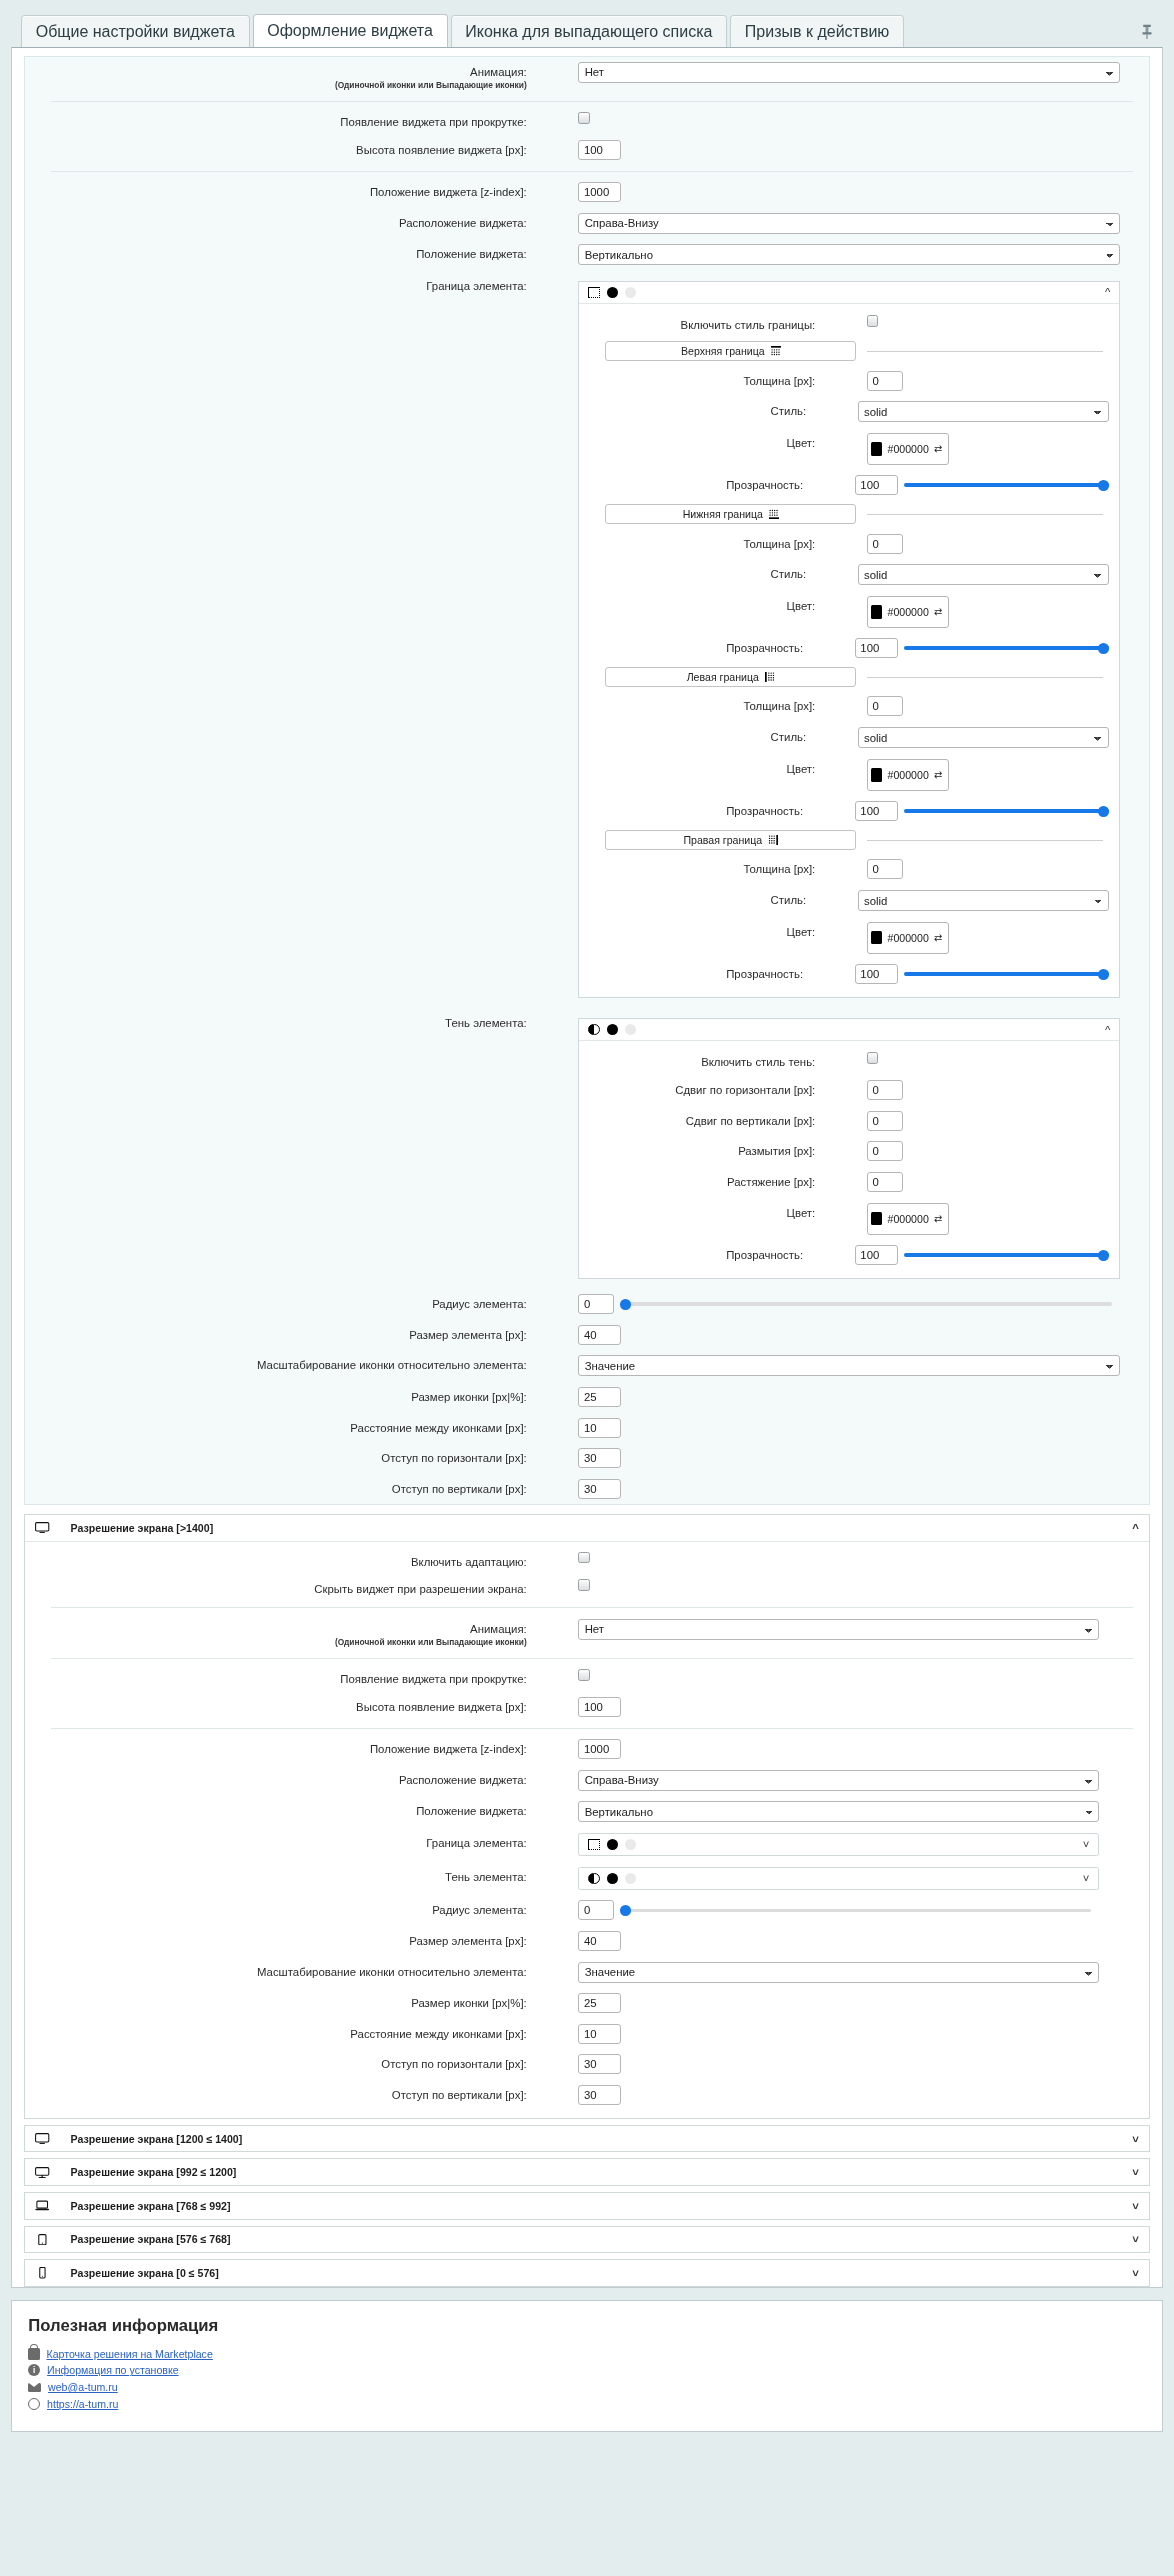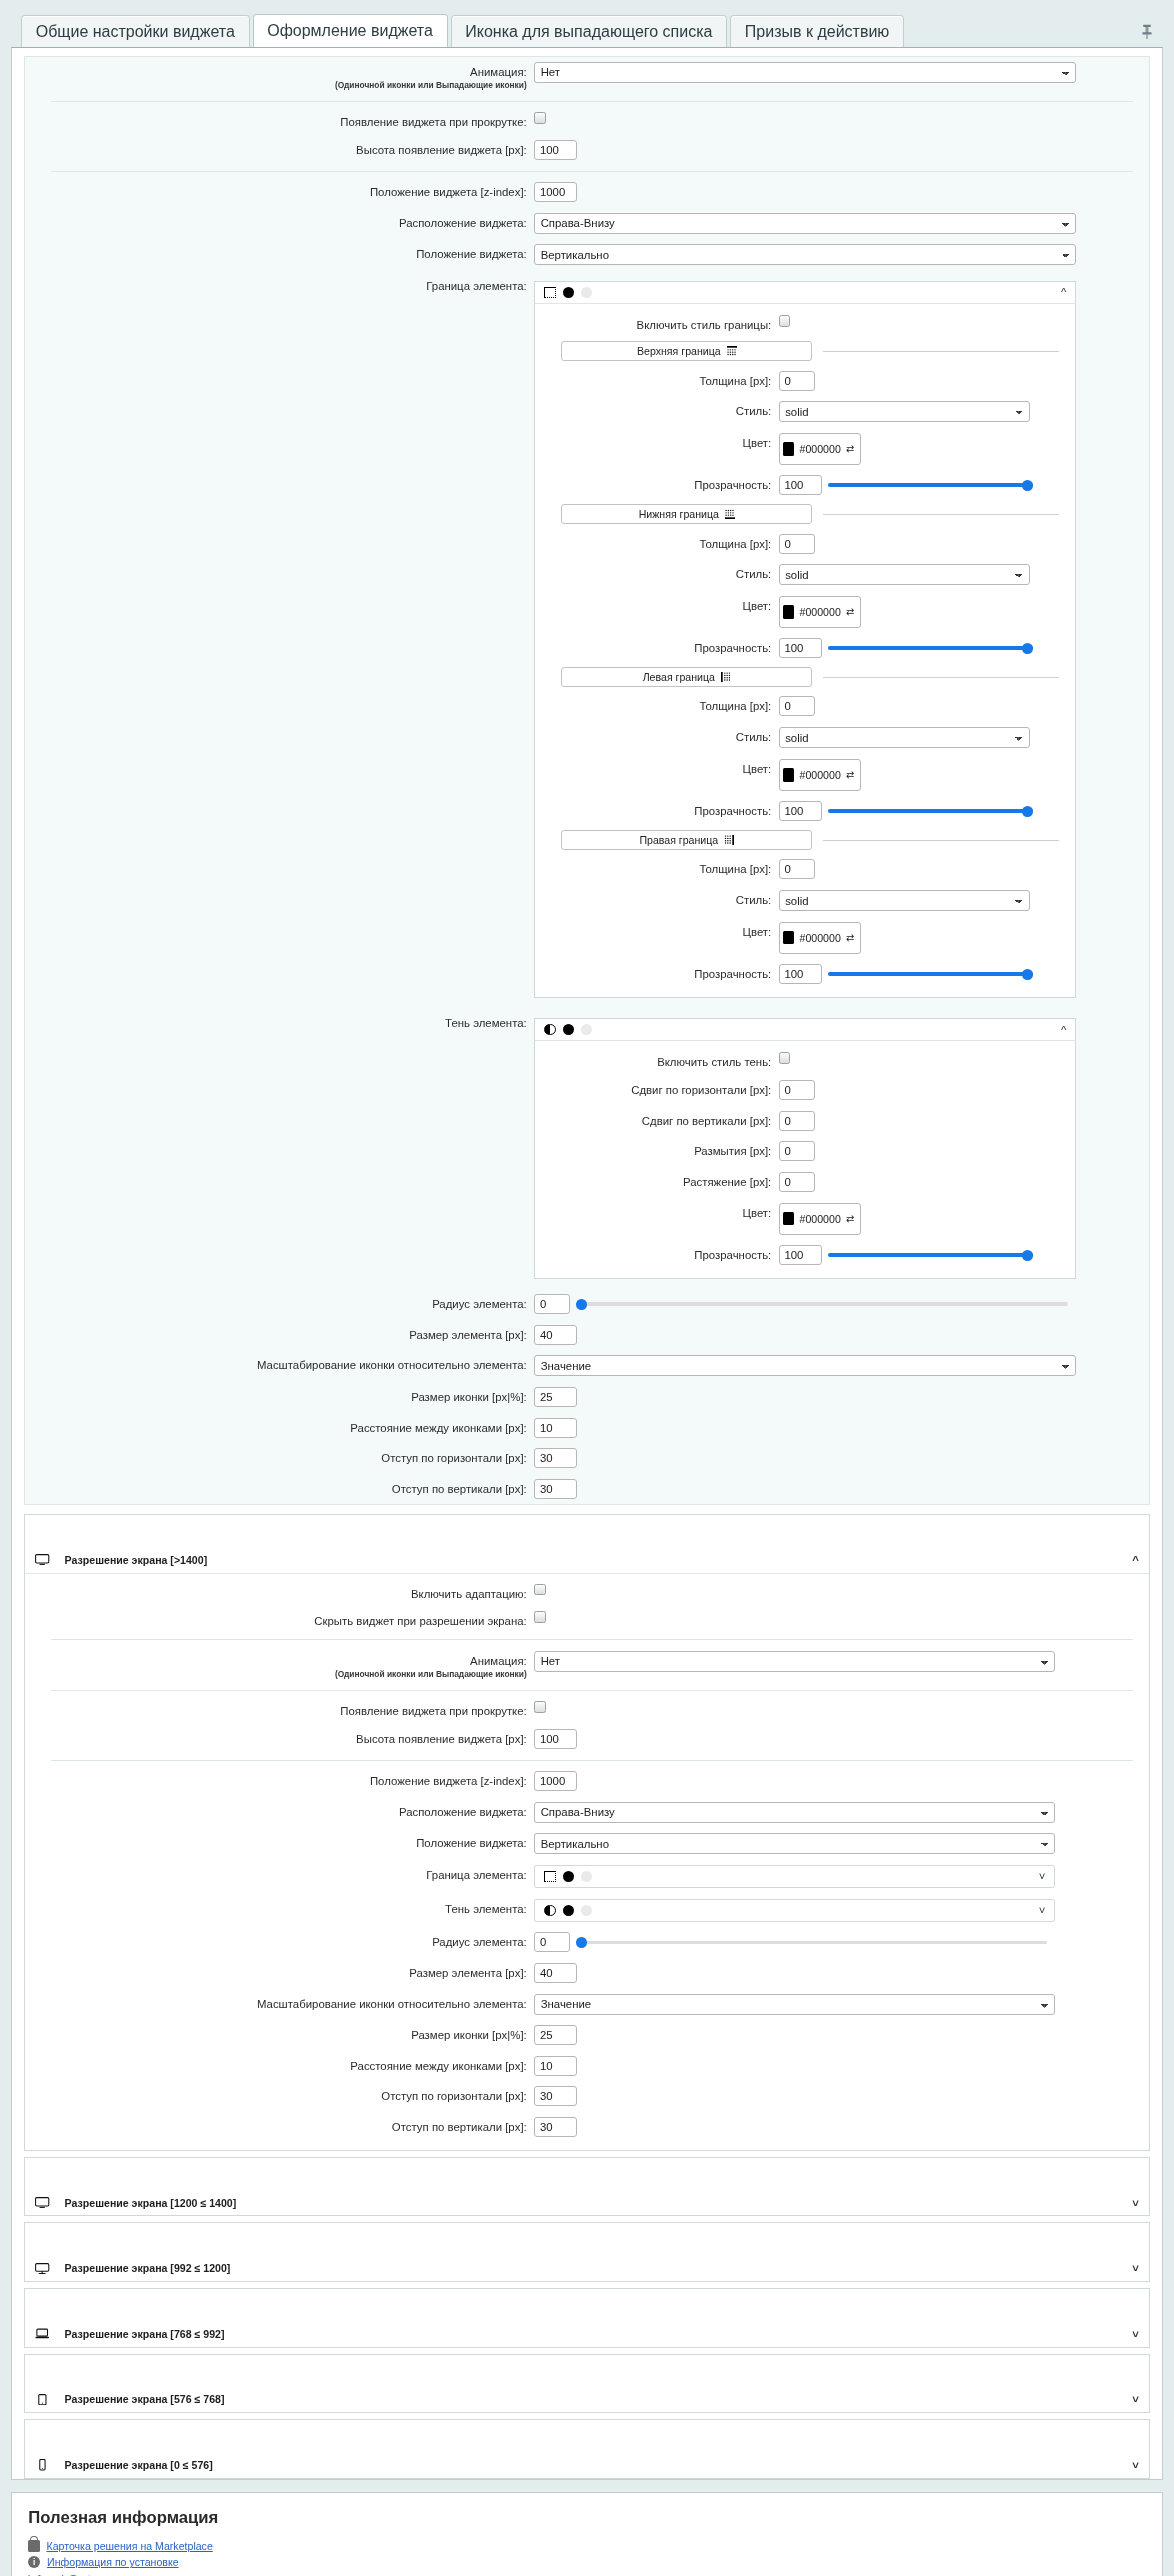--- a/index.html
+++ b/index.html
@@ -24,21 +24,21 @@
   .tab.active{ background:#fff; border-color:#b9c7c9; position:relative; z-index:3; padding-bottom:7.6px; }
   .tabbar .pin{ position:absolute; right:21px; bottom:7.6px; width:12px; height:15px; }
 
   .page{ background:#fff; border:0.8px solid #bfcdd0; border-top:0.8px solid #9fb1b4; margin:0 10.6px; }
   .page-title{ font-size:16px; padding:10.6px 16.7px 12px 16.7px; border-bottom:0.8px solid #e3e6e6; font-weight:400; }
   .page-title b{ font-weight:700; }
 
   
   .formwrap{ padding:7.6px 12px 3px 12px; }
   .panel{ background:#f4fafa; border:0.8px solid #dbe7e8; }
-  .row{ display:flex; align-items:flex-start; padding:5.3px 16.7px 5.3px 0; }
+  .row{ display:flex; align-items:flex-start; padding:5.3px 16.7px 5.3px 0;gap:44px; }
   .lbl{ width:46%; text-align:right; padding:3px 7.6px 0 0; font-size:11.4px; color:#2b2b2b; line-height:1.25; }
   .lbl .sub{ display:block; font-size:8.4px; font-weight:bold; color:#3a3a3a; margin-top:0.8px; }
   .ctl{ flex:1; display:flex; align-items:center; gap:6px; }
 
   input[type=text].txt{
     border:0.8px solid #b6b6b6; border-radius:3px; height:20px; padding:1.5px 4.6px;
     font-family:"Liberation Sans", sans-serif; font-size:11.4px; background:#fff; color:#222;
   }
   .w-sm{ width:36px; } .w-md{ width:43px; }
 
@@ -86,21 +86,21 @@
 
   .sidebtn{ width:251px; height:20px; border:0.8px solid #c3c3c3; border-radius:3px; background:#fff;
     display:flex; align-items:center; justify-content:center; gap:6px; font-size:10.6px; color:#222; font-weight:400;}
   .side-row{ display:flex; align-items:center; gap:0; padding:3.8px 16.7px 3.8px 26px; }
   .side-line{ flex:1; height:0.8px; background:#cfcfcf; margin-left:10.6px; }
 
   
   .adapt-title{ background:#e9f2f3; border:0.8px solid #dbe7e8; text-align:center; font-size:10.6px;
      color:#37474a; padding:6px 0; margin:6px 12px 0 12px; }
   .acc{ border:0.8px solid #cfd9da; background:#fff; margin:6px 12px 0 12px; }
-  .acchead{ display:flex; align-items:center; gap:15px; padding:6.8px 10.6px; font-size:10.6px; font-weight:bold; color:#1d1d1d;margin-top:32px; }
+  .acchead{ display:flex; align-items:center; gap:21px; padding:6.8px 10.6px; font-size:10.6px; font-weight:bold; color:#1d1d1d; }
   .accbody{ border-top:0.8px solid #e1e7e8; padding:4.6px 0 7.6px 0; }
   .scr-ic{ width:14.4px; height:11.4px; }
 
   
   .footbar{ padding:10.6px 12px 12px 12px; display:flex; gap:7.6px; align-items:center; position:relative; }
   .btn-green{ background:linear-gradient(#8dc63f,#6fae1e); border:0.8px solid #5d9a14; color:#fff;
     border-radius:3px; padding:5.3px 10.6px; font-size:10.6px; font-weight:bold; }
   .btn-grey{ background:linear-gradient(#fdfdfd,#e6e6e6); border:0.8px solid #bdbdbd; color:#333;
     border-radius:3px; padding:5.3px 10.6px; font-size:10.6px; }
   .resizer{ position:absolute; right:12px; bottom:9px; font-size:10px; color:#9aa7a9; }

